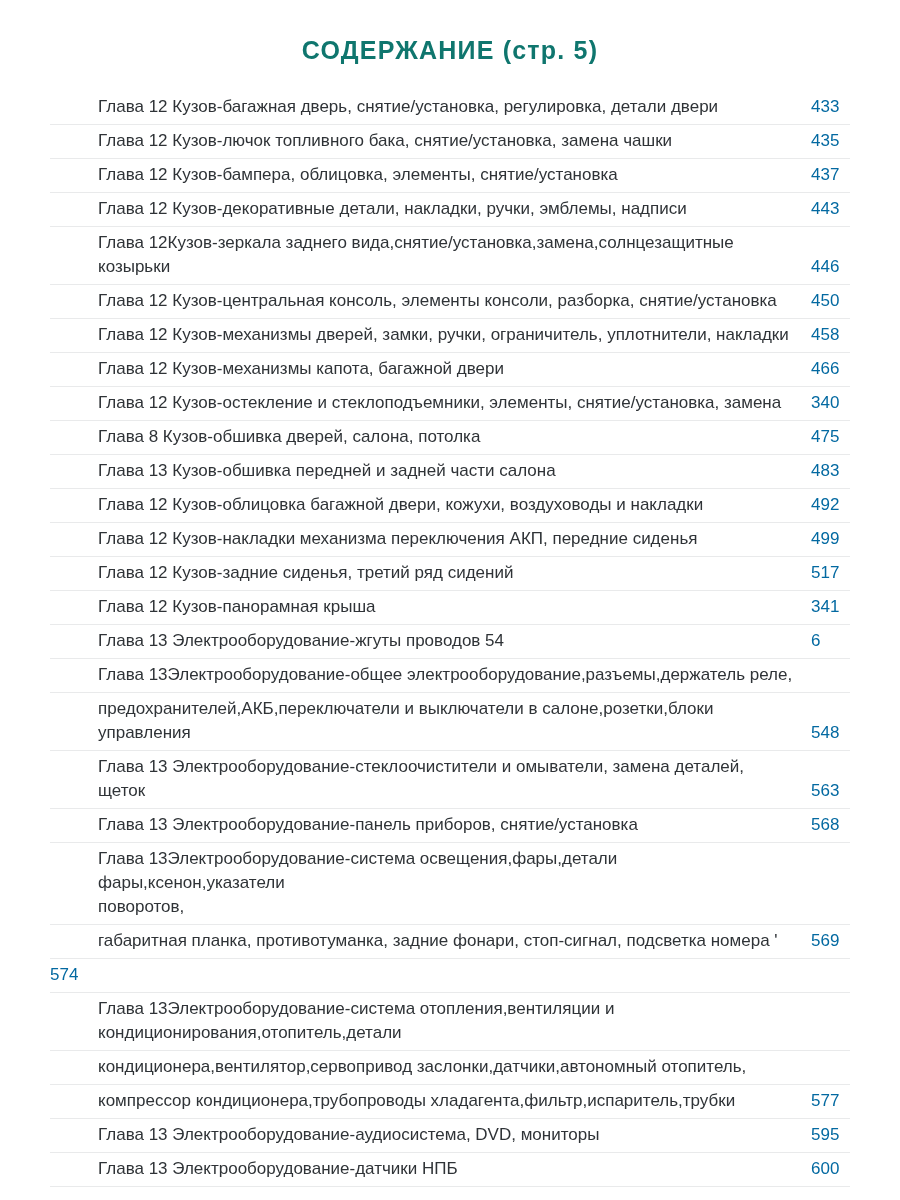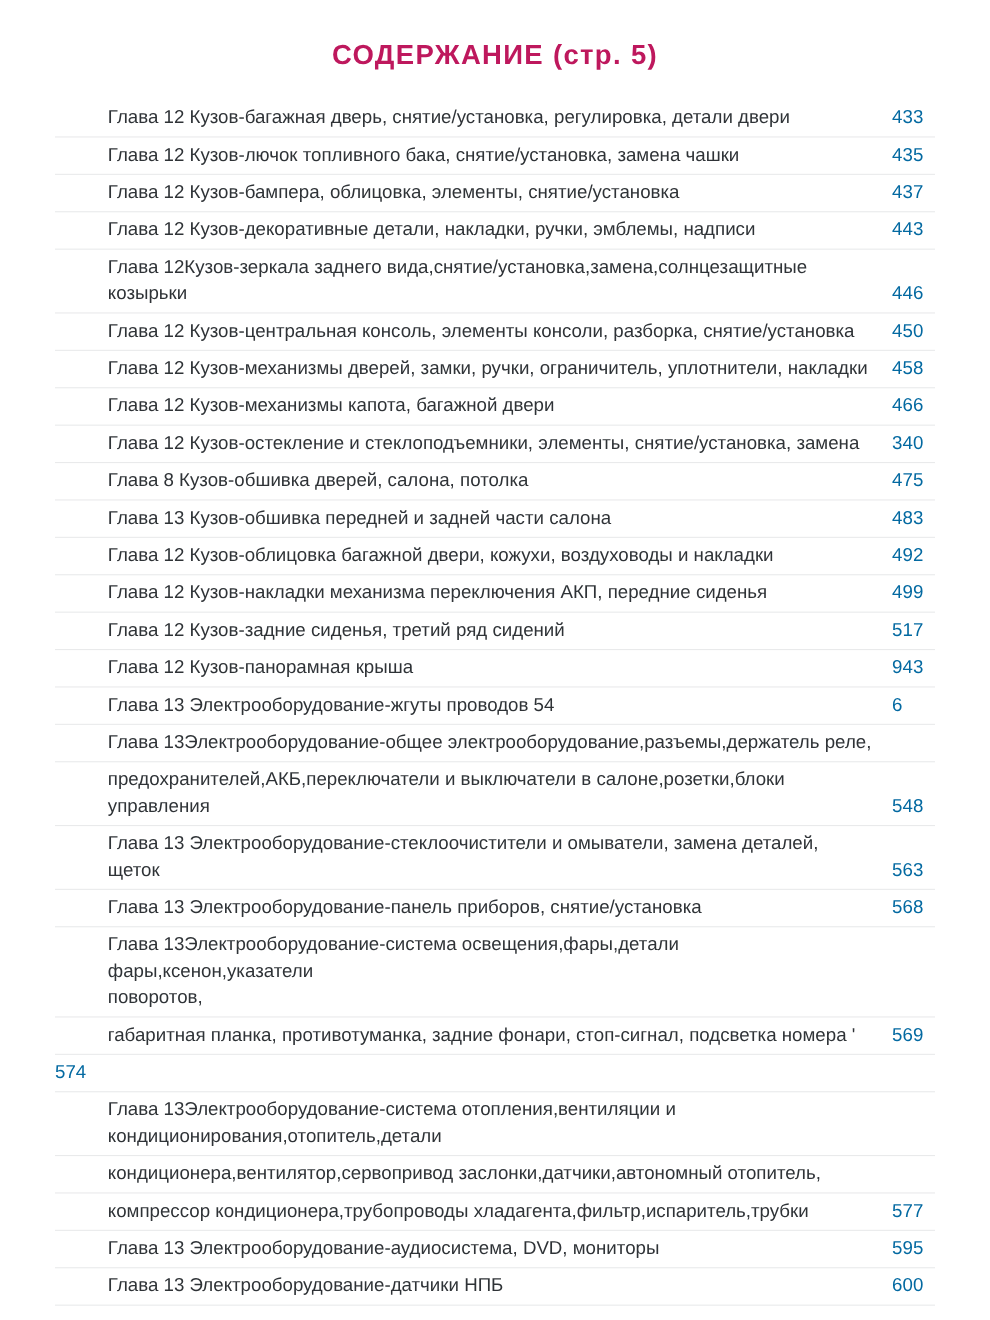--- a/index.html
+++ b/index.html
@@ -17,21 +17,21 @@
   .page {
     padding: 36px 50px 0 50px;
     box-sizing: border-box;
   }
   .toc-title {
     margin: 0 0 26px 0;
     text-align: center;
     font-size: 25px;
     font-weight: 700;
     letter-spacing: 1.2px;
-    color: #be185d;
+    color: #0f766e;
   }
   .toc-list {
     width: 800px;
   }
   .toc-row {
     display: flex;
     align-items: flex-end;
     justify-content: space-between;
     padding: 4px 0 5px 0;
     border-bottom: 1px solid #e9eaeb;
@@ -135,21 +135,21 @@
     <span class="toc-page-num">499</span>
   </div>
 
   <div class="toc-row">
     <span class="toc-label">Глава 12 Кузов-задние сиденья, третий ряд сидений</span>
     <span class="toc-page-num">517</span>
   </div>
 
   <div class="toc-row">
     <span class="toc-label">Глава 12 Кузов-панорамная крыша</span>
-    <span class="toc-page-num">943</span>
+    <span class="toc-page-num">341</span>
   </div>
 
   <div class="toc-row">
     <span class="toc-label">Глава 13 Электрооборудование-жгуты проводов 54</span>
     <span class="toc-page-num">6</span>
   </div>
 
   <div class="toc-row">
     <span class="toc-label">Глава 13Электрооборудование-общее электрооборудование,разъемы,держатель реле,</span>
     <span class="toc-page-num"></span>

